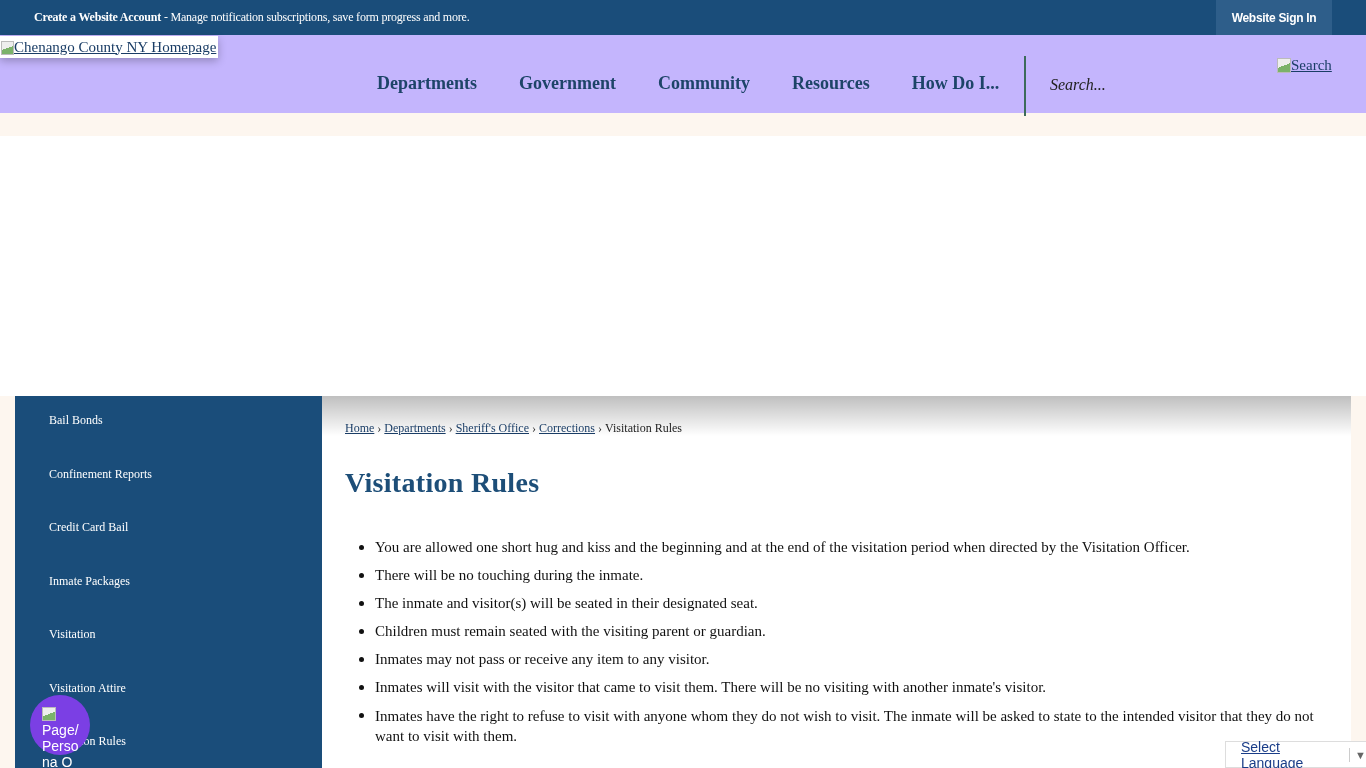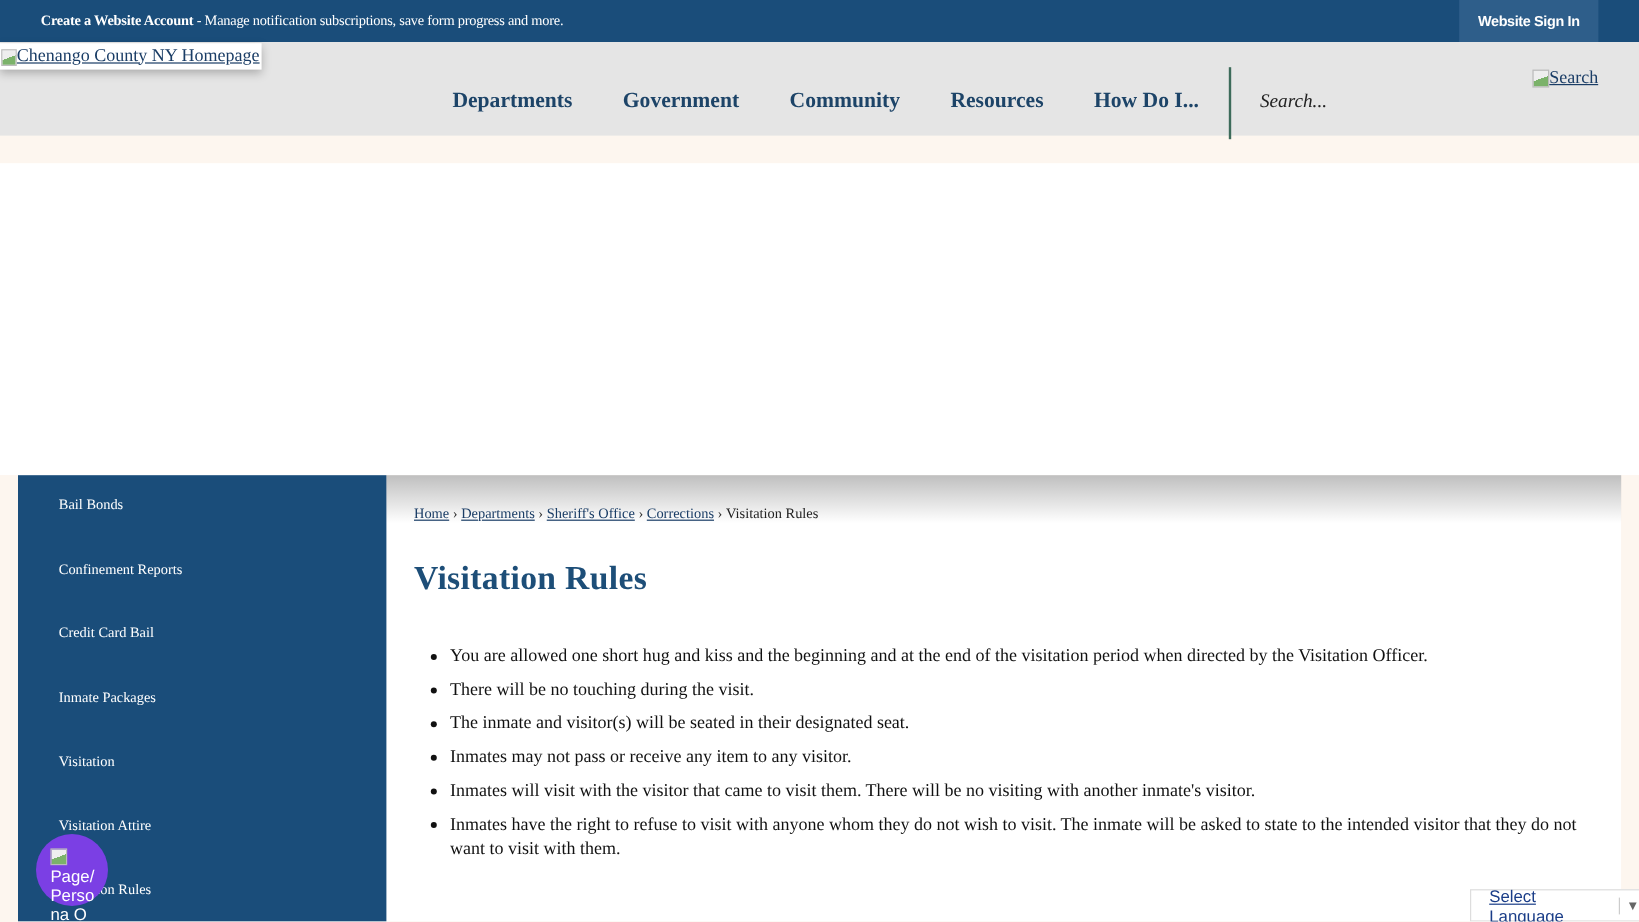--- a/index.html
+++ b/index.html
@@ -7,21 +7,21 @@
     body { background: #fdf6ef; font-family: "Liberation Serif", serif; position: relative; }
 
     
     .topbar { position: absolute; left: 0; top: 0; width: 1366px; height: 42px; background: #1a4d7a; }
     .topbar .acct { position: absolute; left: 34px; top: 10px; font-size: 12px; color: #fff; letter-spacing: -0.2px; }
     .topbar .acct b { font-weight: bold; }
     .topbar .signin { position: absolute; left: 1216px; top: 0; width: 116px; height: 35px; background: #2e5e8a; color: #fff;
       font-family: "Liberation Sans", sans-serif; font-size: 12px; font-weight: bold; display: flex; align-items: center; justify-content: center; letter-spacing: -0.3px; }
 
     
-    .header { position: absolute; left: 0; top: 35px; width: 1366px; height: 78px; background: #e5e5e5; }
+    .header { position: absolute; left: 0; top: 35px; width: 1366px; height: 78px; background: #c4b5fd; }
     .logo { position: absolute; left: 0; top: 1px; height: 22px; background: #fff; padding: 0 2px 0 0; box-shadow: 0 3px 8px rgba(0,0,0,0.25); display: flex; align-items: center; }
     .logo .broken { width: 14px; height: 16px; display: inline-block; position: relative; }
     .logo .broken::before { content: ""; position: absolute; left: 1px; top: 2px; width: 11px; height: 12px; border: 1px solid #bbb; background: linear-gradient(160deg, #eee 50%, #7bb26a 50%); }
     .logo a { color: #1a3d66; font-size: 15px; text-decoration: underline; }
 
     .nav { position: absolute; left: 356px; top: 38px; display: flex; }
     .nav .item { font-family: "Liberation Serif", serif; font-weight: bold; font-size: 18px; color: #1d4468; padding: 0 21px; white-space: nowrap; }
     .nav-divider { position: absolute; left: 1024px; top: 21px; width: 2px; height: 60px; background: #3d6b5a; }
     .search-input { position: absolute; left: 1038px; top: 36px; width: 200px; height: 28px; border: none; background: transparent;
       font-family: "Liberation Serif", serif; font-style: italic; font-size: 16px; color: #222; padding-left: 12px; outline: none; }
@@ -115,22 +115,23 @@
 <div class="content-shadow"></div>
 
 <div class="breadcrumb">
   <a>Home</a><span class="sep">›</span><a>Departments</a><span class="sep">›</span><a>Sheriff's Office</a><span class="sep">›</span><a>Corrections</a><span class="sep">›</span><span>Visitation Rules</span>
 </div>
 
 <h1 class="page-title">Visitation Rules</h1>
 
 <ul class="rules">
   <li>You are allowed one short hug and kiss and the beginning and at the end of the visitation period when directed by the Visitation Officer.</li>
-  <li>There will be no touching during the visit.</li>
+  <li>There will be no touching during the inmate.</li>
   <li>The inmate and visitor(s) will be seated in their designated seat.</li>
+  <li>Children must remain seated with the visiting parent or guardian.</li>
   <li>Inmates may not pass or receive any item to any visitor.</li>
   <li>Inmates will visit with the visitor that came to visit them. There will be no visiting with another inmate's visitor.</li>
   <li class="wrap">Inmates have the right to refuse to visit with anyone whom they do not wish to visit. The inmate will be asked to state to the intended visitor that they do not want to visit with them.</li>
 </ul>
 
 <div class="persona">
   <span class="broken"></span>
   <span class="alt">Page/Persona Options</span>
 </div>
 

